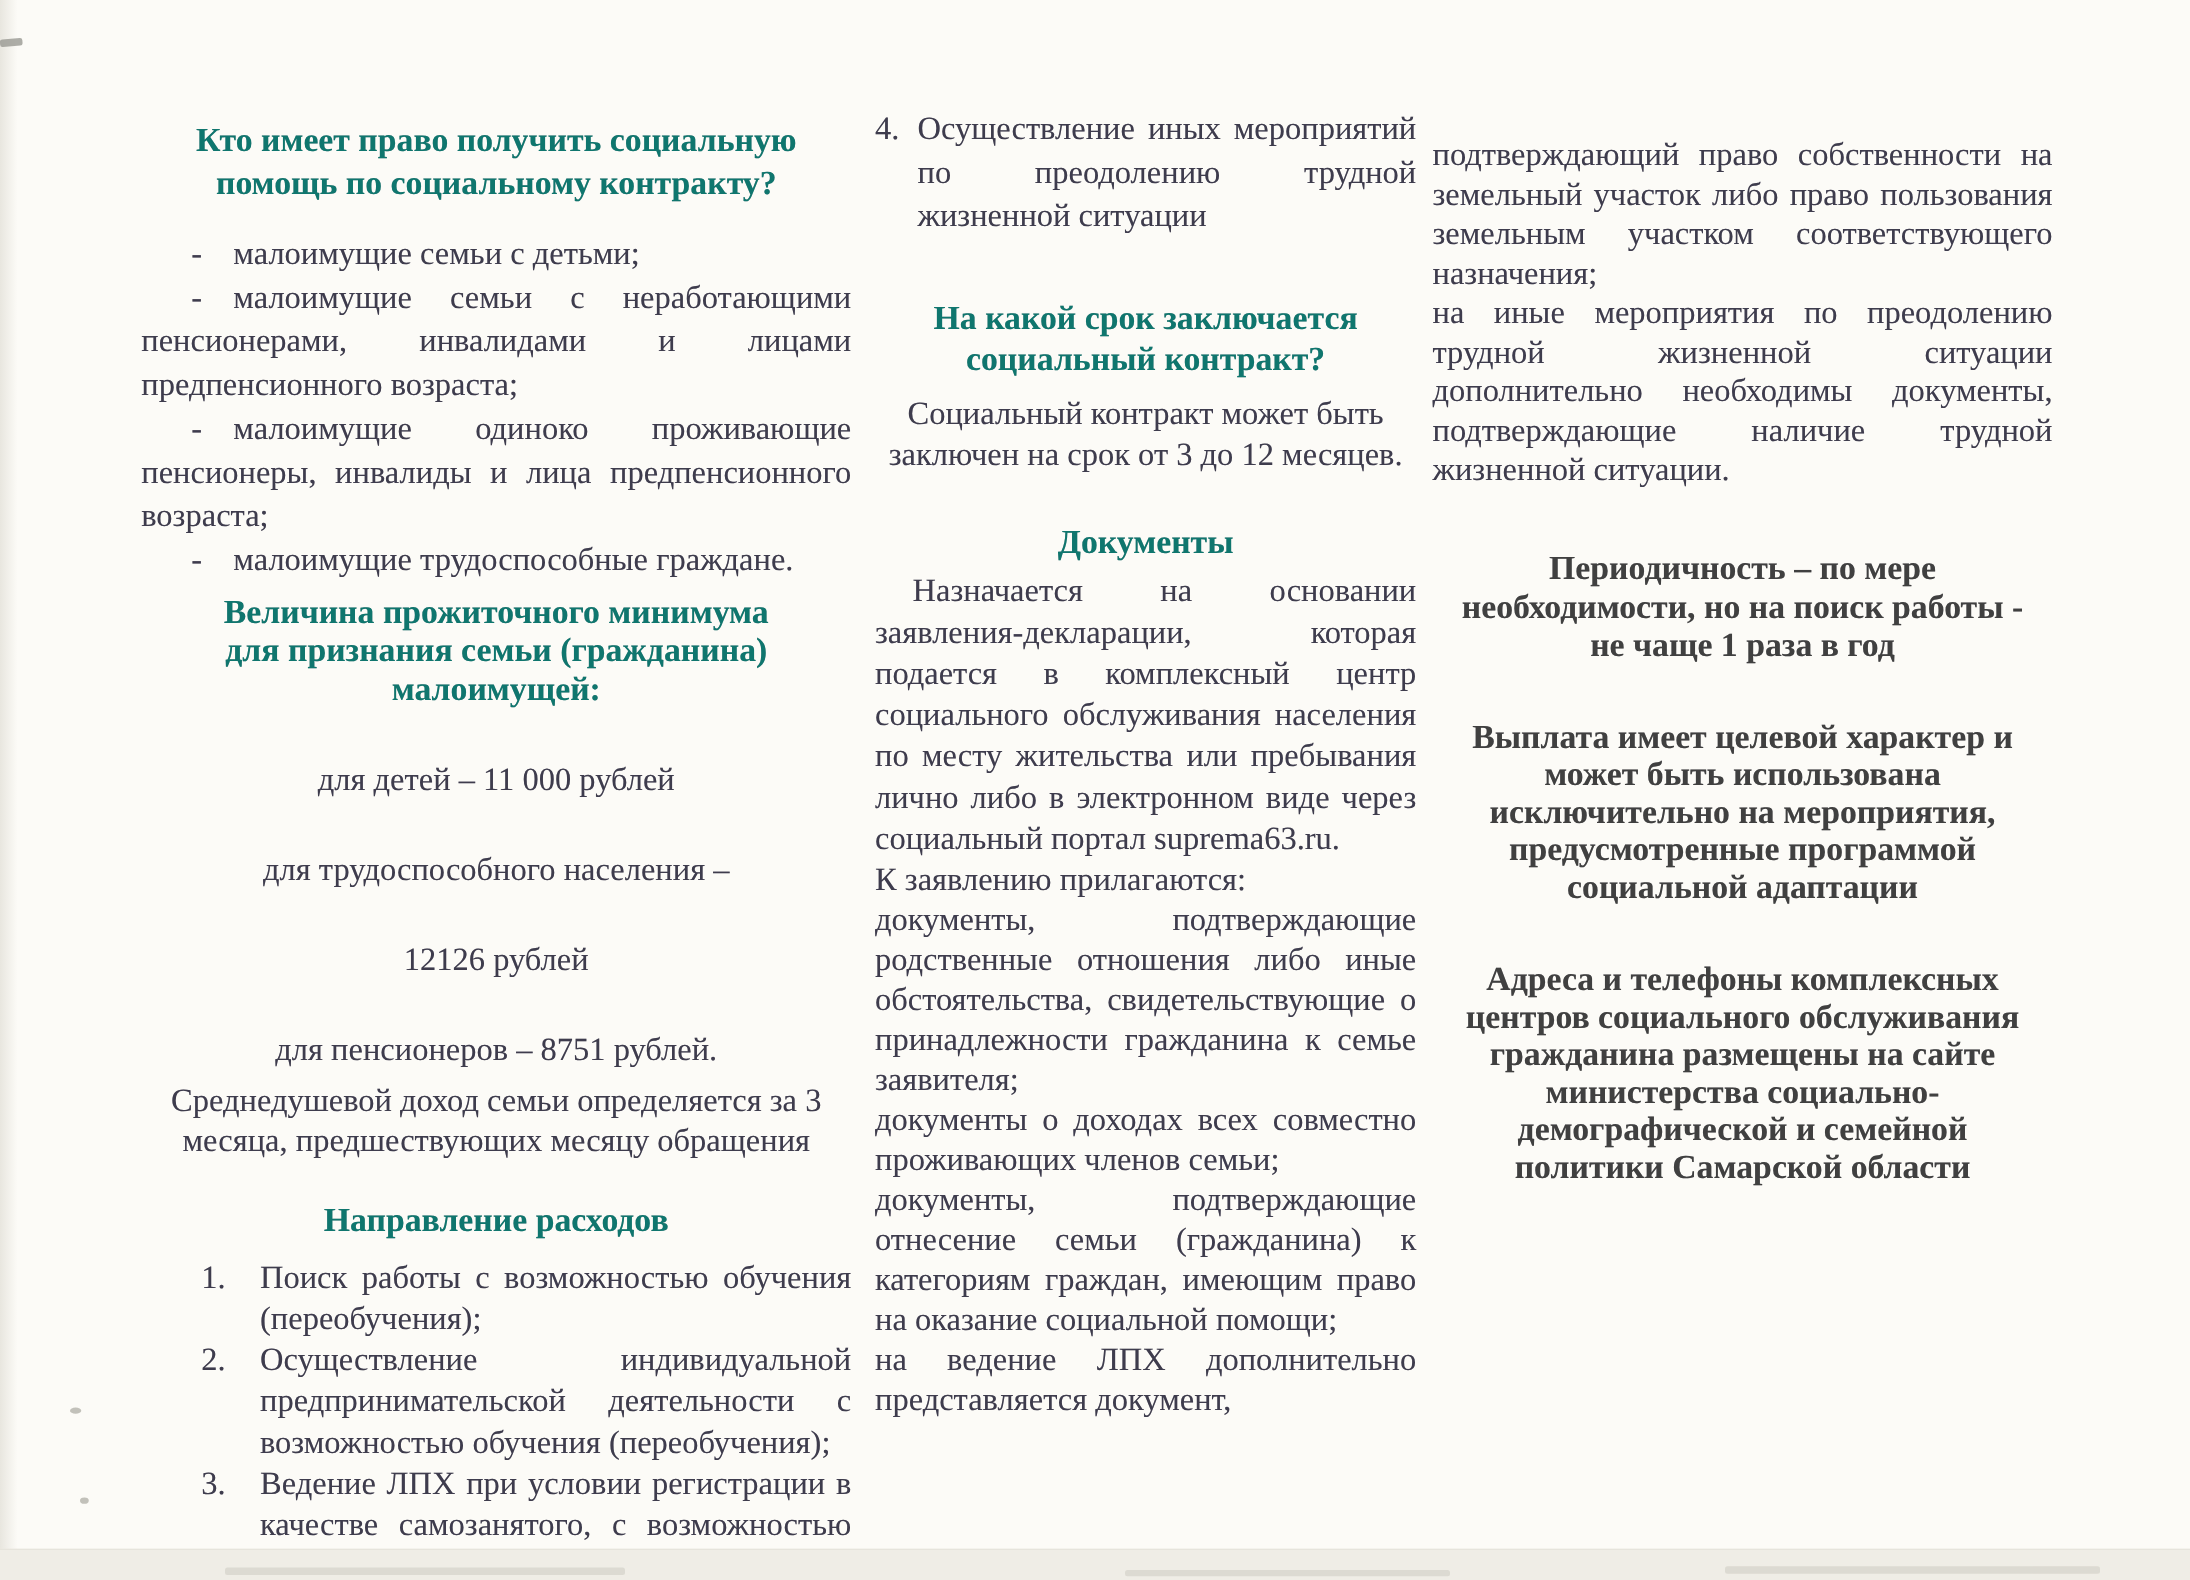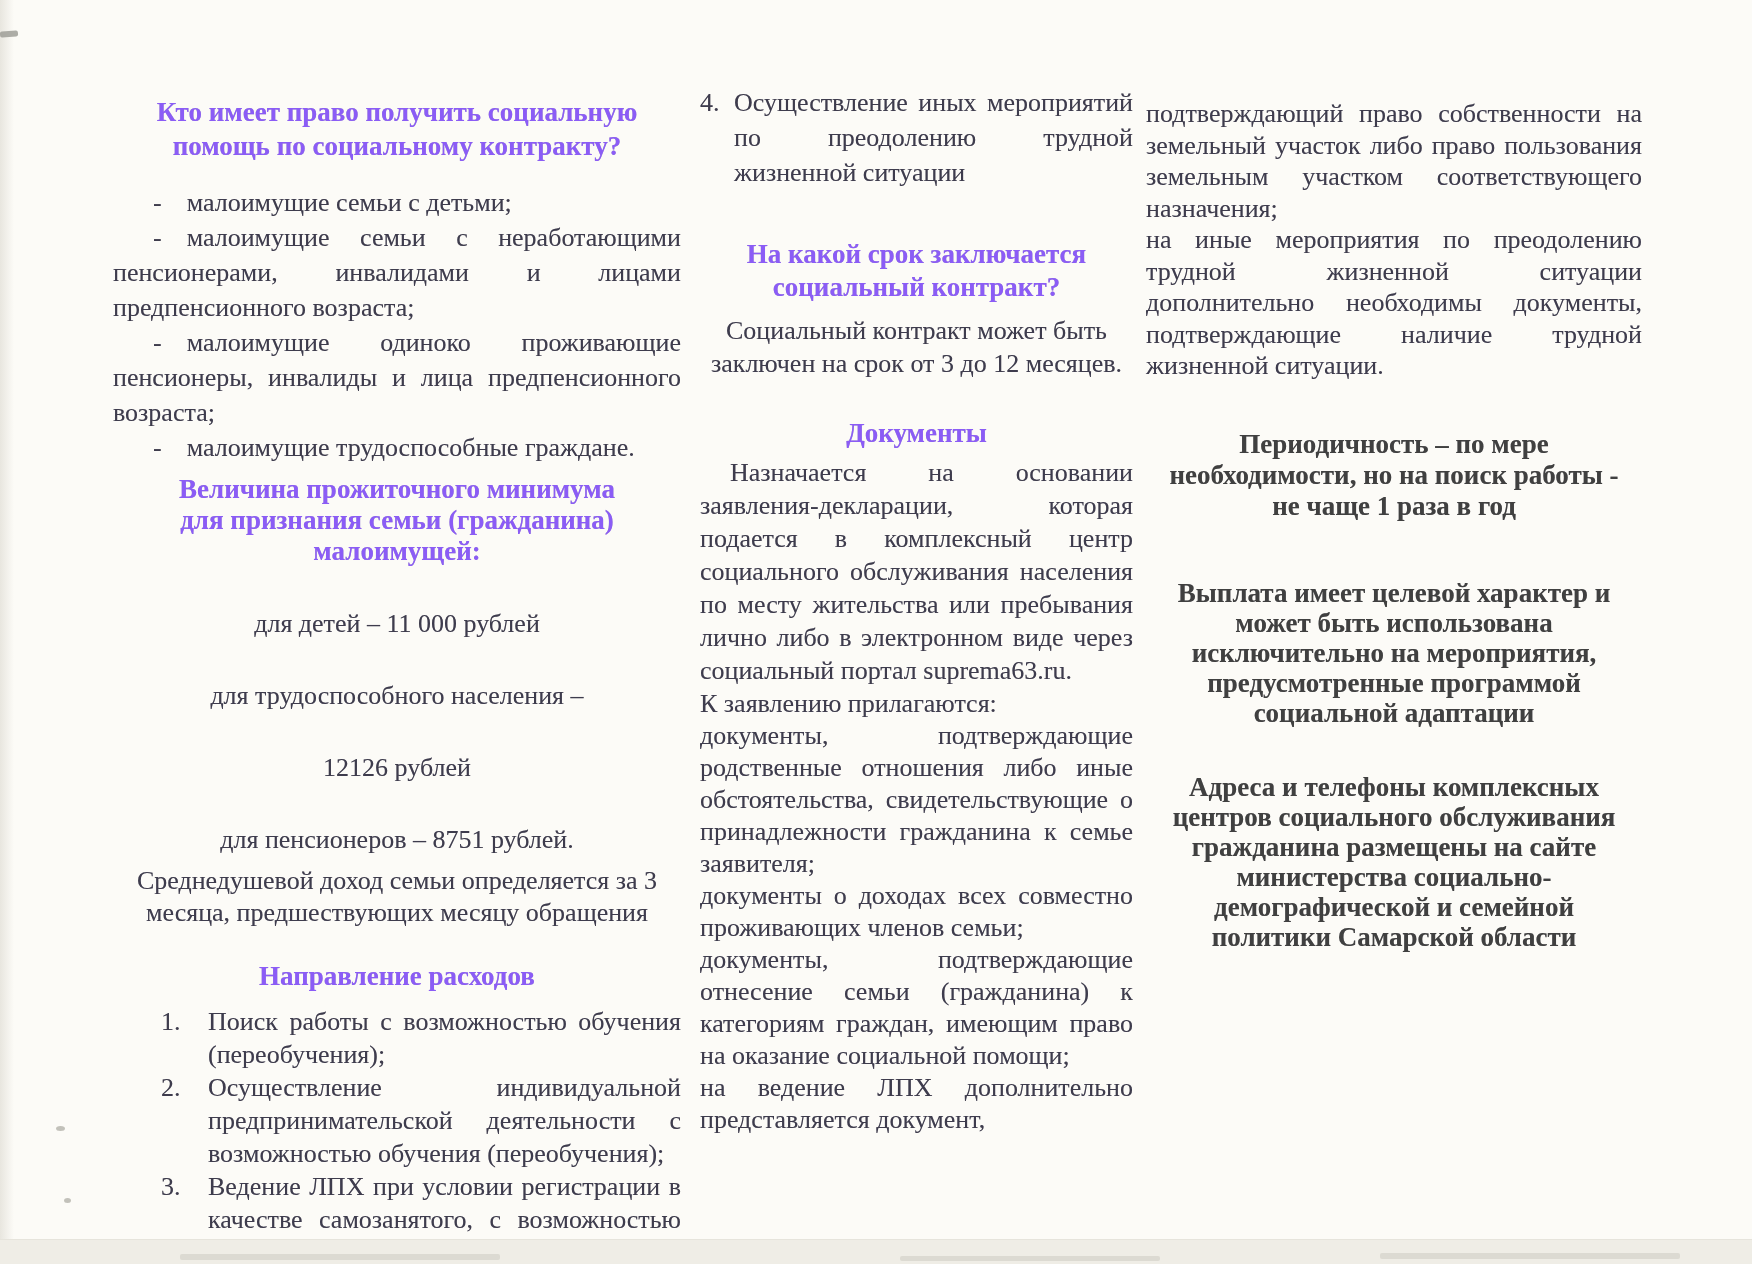--- a/index.html
+++ b/index.html
@@ -2,24 +2,24 @@
 <html><head>
 <meta charset="utf-8">
 <style>
   html,body{margin:0;padding:0;background:#e9e7e1;}
   .page{position:relative;width:1752px;height:1264px;background:#fcfbf7;overflow:hidden;
         font-family:"Liberation Serif","DejaVu Serif",serif;color:#3e3c4d;
         text-shadow:0 0 .5px rgba(62,60,77,.35);}
   .col{position:absolute;font-size:26px;}
   .col-left{left:113px;top:95px;width:568px;}
   .col-mid{left:700px;top:85px;width:433px;}
-  .col-right{left:1146px;top:98px;width:496px;}
+  .col-right{left:1146px;top:108px;width:496px;}
   .c{text-align:center;}
   .b{font-weight:bold;color:#404040;}
-  .h{font-size:27px;font-weight:bold;color:#8b5cf6;}
+  .h{font-size:27px;font-weight:bold;color:#0f766e;}
   .h1 div{line-height:34px;}
   .h2 div{line-height:31px;}
   p{margin:0;}
   .just{text-align:justify;}
   
   .eitem{text-indent:40px;text-align:justify;line-height:35px;}
   .bullet{padding-right:25px;}
   .elist{margin-bottom:2px;}
   .minhead{margin-top:9px;}
   .minvals{margin-top:13px;}
@@ -37,21 +37,21 @@
   .termtext{margin-top:10px;}
   .termtext div{line-height:33px;}
   .docshead{margin-top:38px;line-height:31px;}
   .docsintro{margin-top:7px;text-indent:30px;line-height:33px;}
   .attach{line-height:33px;}
   .ditem{line-height:32px;}
   
   .rpara{line-height:31.5px;}
   .period{margin-top:47px;}
   .period div{line-height:31px;}
-  .payment{margin-top:56px;}
+  .payment{margin-top:42px;}
   .payment div{line-height:30px;}
   .addresses{margin-top:44px;}
   .addresses div{line-height:30px;}
   
   .edge-left{position:absolute;left:0;top:0;width:14px;height:100%;
              background:linear-gradient(90deg,#e8e6df 0%,rgba(232,230,223,0) 100%);}
   .edge-dash{position:absolute;left:0;top:31px;width:18px;height:6px;background:#93938c;
              border-radius:2px;transform:rotate(-5deg);opacity:.75;}
   .bottom-strip{position:absolute;left:0;top:1239px;width:100%;height:25px;background:#efede6;
                 border-top:1px solid #e6e4dc;}

